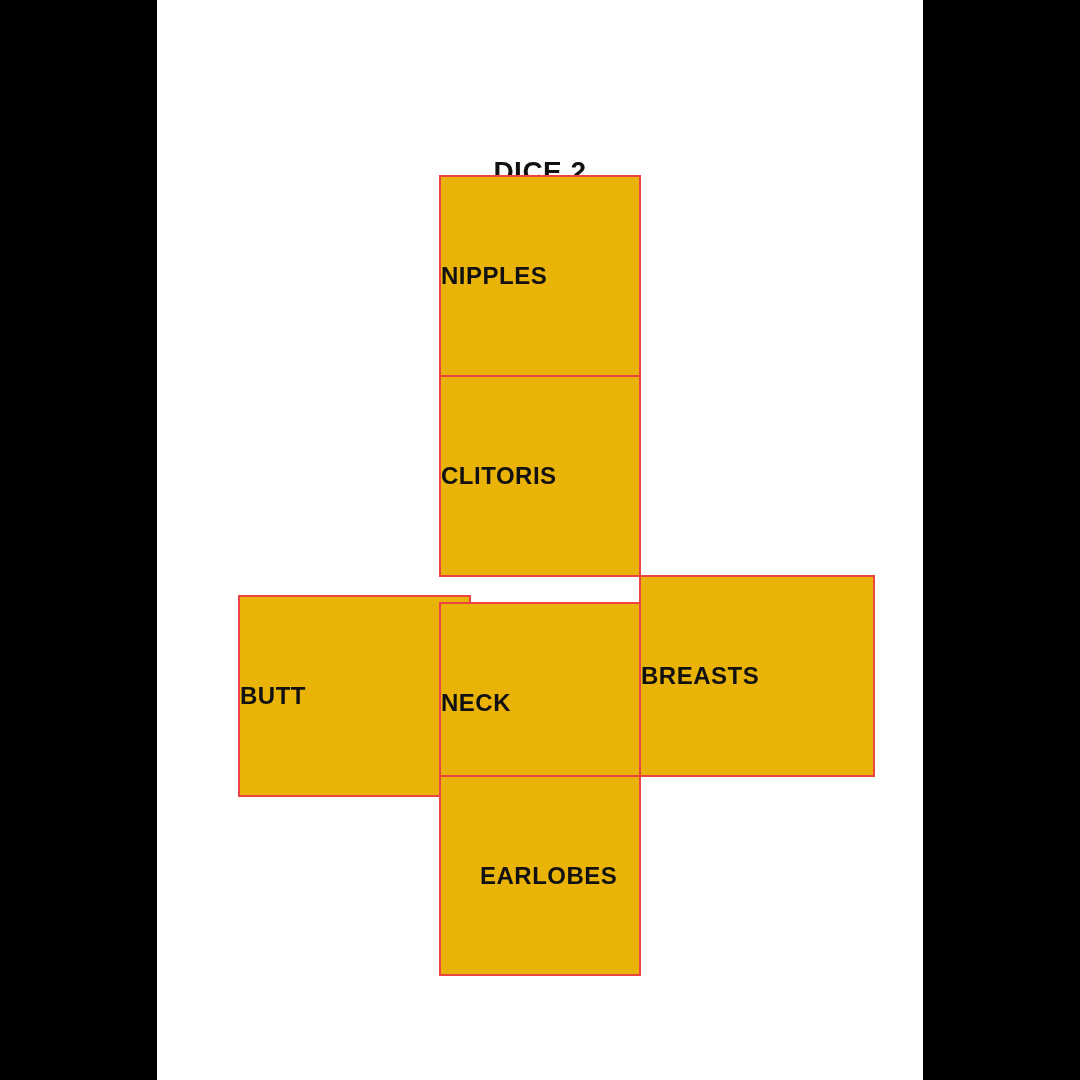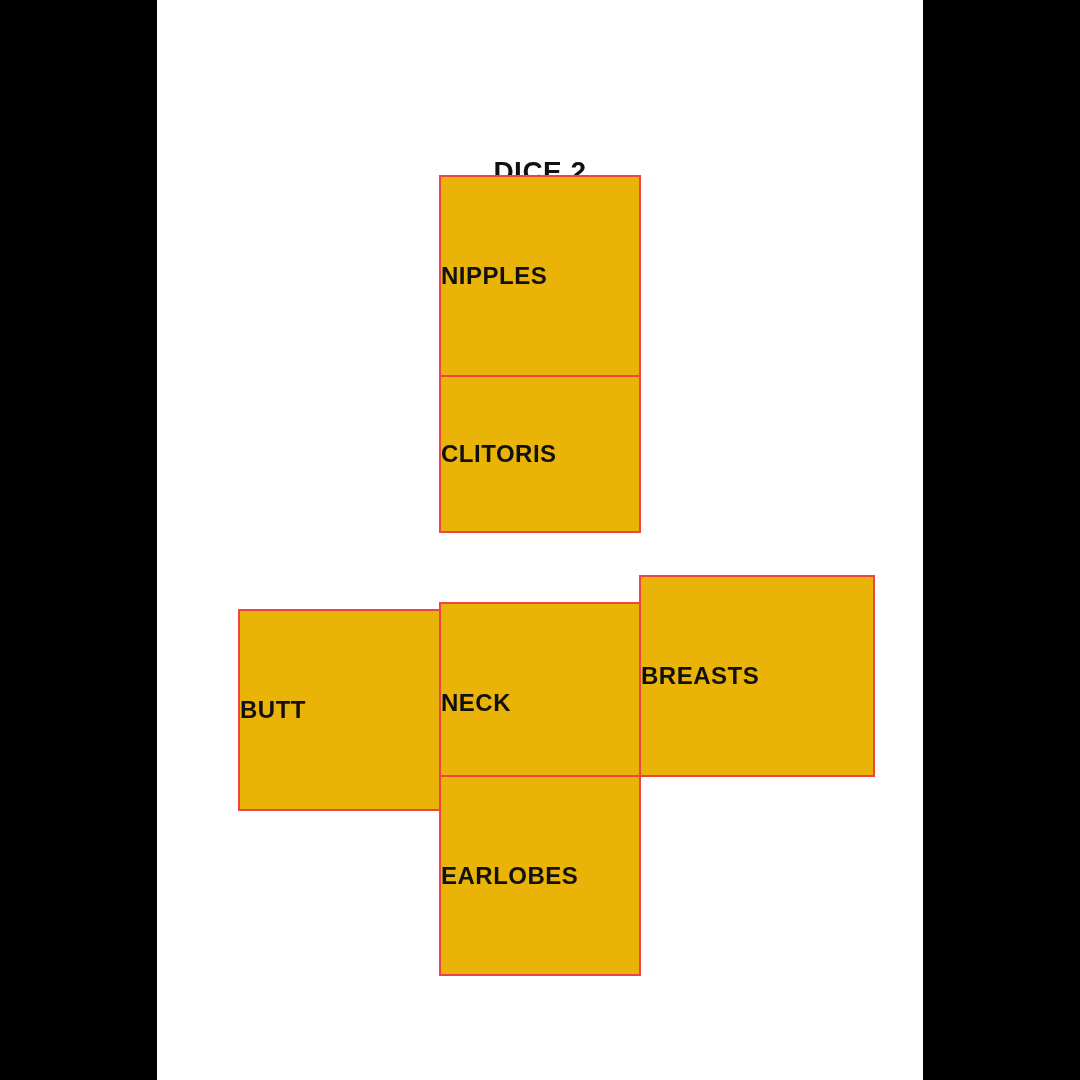--- a/index.html
+++ b/index.html
@@ -49,25 +49,25 @@
   }
   .face .face-label {
     font-size: 24px;
     font-weight: 700;
     letter-spacing: 0.5px;
     color: #111111;
     text-align: center;
   }
   
   .face-nipples  { left: 439px; top: 175px; width: 202px; height: 202px; }
-  .face-clitoris { left: 439px; top: 375px; width: 202px; height: 158px; }
-  .face-butt     { left: 238px; top: 609px; width: 233px; height: 202px; }
+  .face-clitoris { left: 439px; top: 375px; width: 202px; height: 202px; }
+  .face-butt     { left: 238px; top: 595px; width: 233px; height: 202px; }
   .face-neck     { left: 439px; top: 575px; width: 202px; height: 202px; margin-top: 27px; }
   .face-breasts  { left: 639px; top: 575px; width: 236px; height: 202px; }
-  .face-earlobes { left: 439px; top: 775px; width: 202px; height: 201px; }
+  .face-earlobes { left: 439px; top: 775px; width: 202px; height: 201px; padding-left: 39px; }
 </style>
 </head>
 <body>
 
 <div class="canvas">
 
   <div class="pillarbox left"></div>
   <div class="pillarbox right"></div>
 
   <div class="page-title">DICE 2</div>

